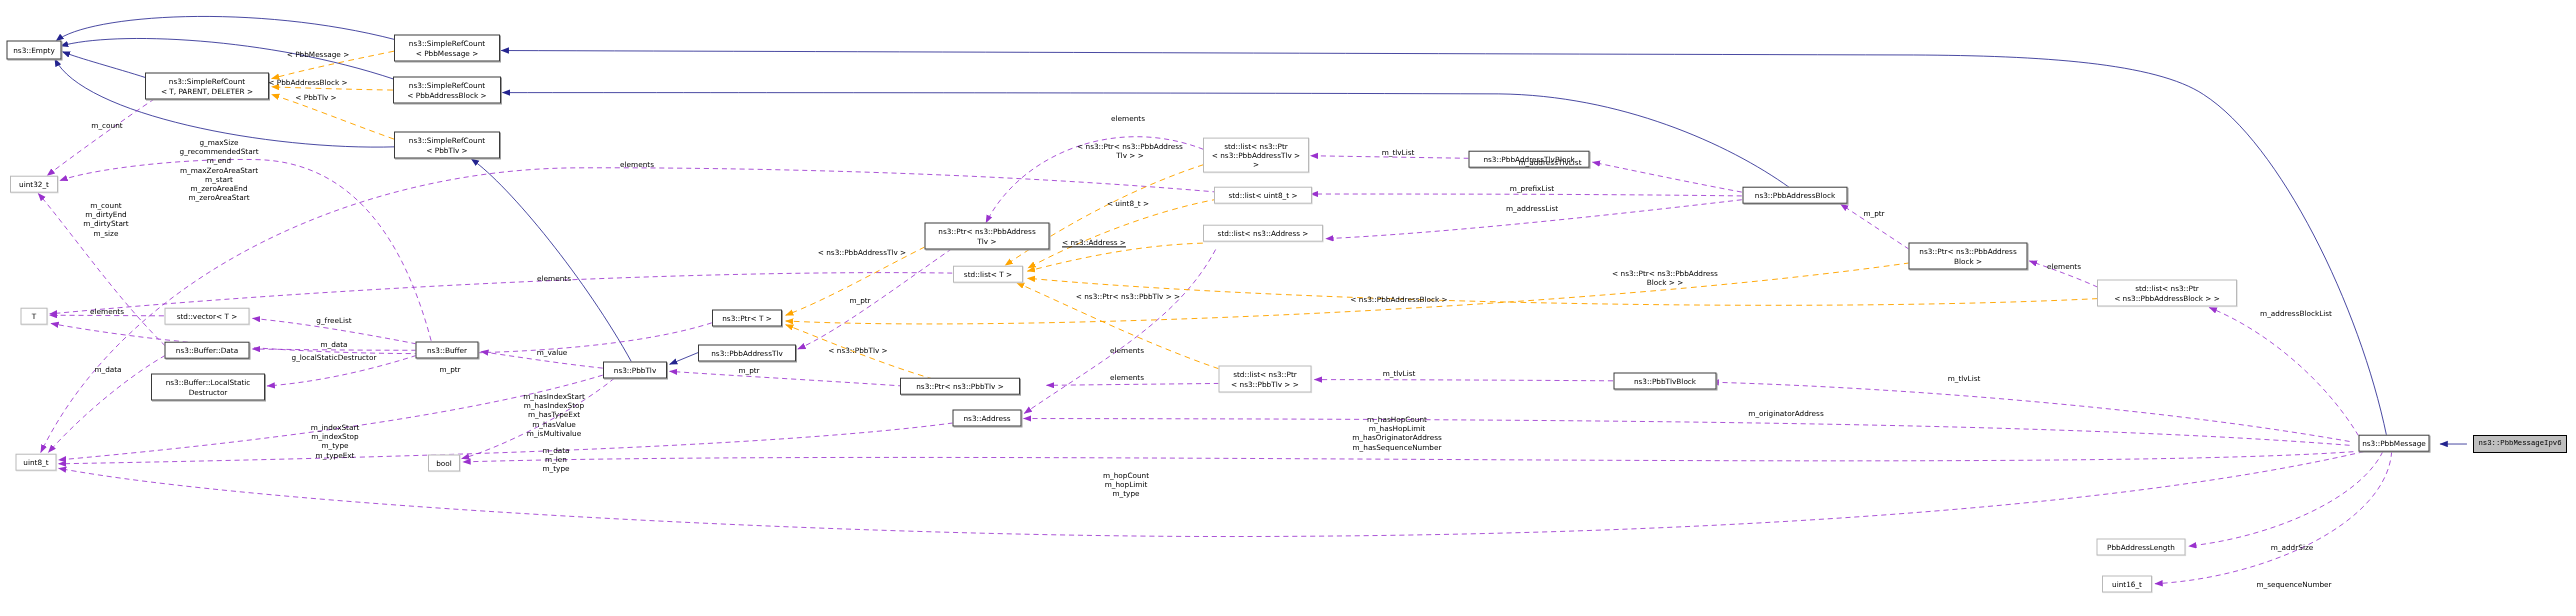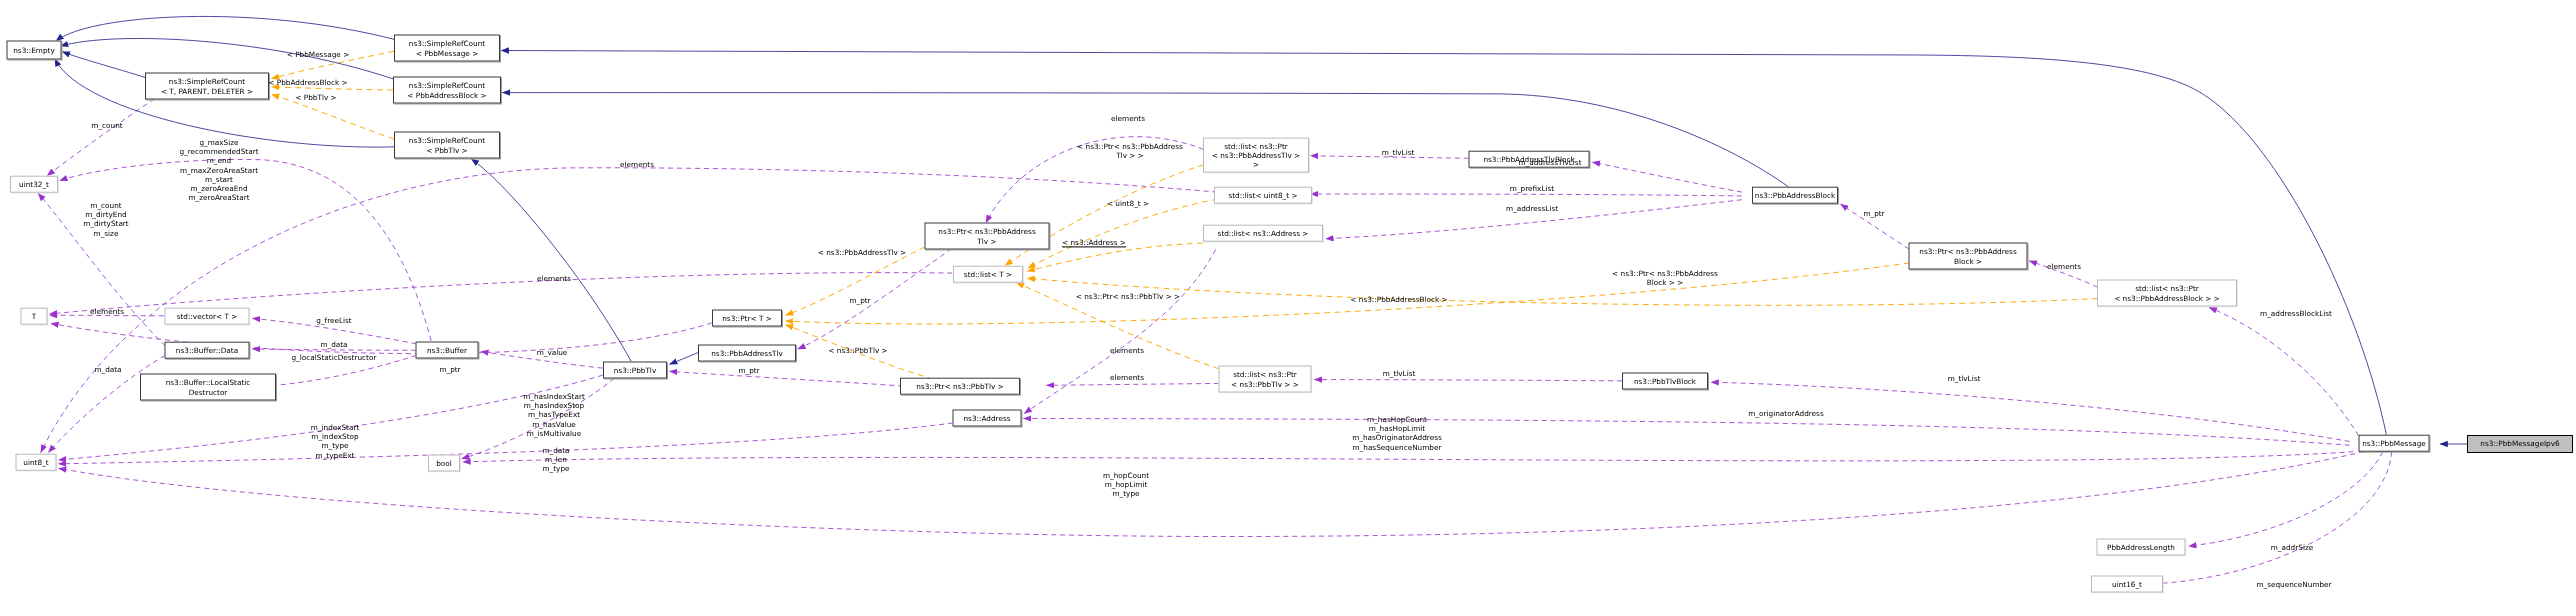--- a/index.html
+++ b/index.html
@@ -100,50 +100,50 @@
       <div class="node" style="left: 447px; top: 48px; width: 106px; min-height: 27px;">ns3::SimpleRefCount
 &lt; PbbMessage &gt;</div>
       <div class="node" style="left: 447px; top: 90px; width: 108px; min-height: 27px;">ns3::SimpleRefCount
 &lt; PbbAddressBlock &gt;</div>
       <div class="node" style="left: 447px; top: 145px; width: 106px; min-height: 27px;">ns3::SimpleRefCount
 &lt; PbbTlv &gt;</div>
       <div class="node std" style="left: 34px; top: 184px; width: 48px; min-height: 16.6px;">uint32_t</div>
       <div class="node std" style="left: 34px; top: 316px; width: 27px; min-height: 16.6px;">T</div>
       <div class="node std" style="left: 207px; top: 316px; width: 85px; min-height: 16.6px;">std::vector&lt; T &gt;</div>
       <div class="node" style="left: 207px; top: 350px; width: 85px; min-height: 16.6px;">ns3::Buffer::Data</div>
-      <div class="node" style="left: 208px; top: 387px; width: 136px; min-height: 27px;">ns3::Buffer::LocalStatic
+      <div class="node" style="left: 208px; top: 387px; width: 114px; min-height: 27px;">ns3::Buffer::LocalStatic
 Destructor</div>
       <div class="node std" style="left: 36px; top: 462px; width: 41px; min-height: 16.6px; text-align: center;">uint8_t</div>
       <div class="node" style="left: 447px; top: 350px; width: 63px; min-height: 17px;">ns3::Buffer</div>
       <div class="node std" style="left: 444px; top: 463px; width: 32px; min-height: 17px;">bool</div>
       <div class="node" style="left: 635px; top: 370px; width: 64px; min-height: 17px;">ns3::PbbTlv</div>
       <div class="node" style="left: 747px; top: 353px; width: 98px; min-height: 17px;">ns3::PbbAddressTlv</div>
       <div class="node" style="left: 747px; top: 318px; width: 70px; min-height: 17px;">ns3::Ptr&lt; T &gt;</div>
       <div class="node" style="left: 987px; top: 236px; width: 125px; min-height: 27px;">ns3::Ptr&lt; ns3::PbbAddress
 Tlv &gt;</div>
       <div class="node std" style="left: 988px; top: 274px; width: 70px; min-height: 16.6px;">std::list&lt; T &gt;</div>
       <div class="node" style="left: 960px; top: 386px; width: 120px; min-height: 16.6px;">ns3::Ptr&lt; ns3::PbbTlv &gt;</div>
       <div class="node" style="left: 987px; top: 418px; width: 69px; min-height: 17px;">ns3::Address</div>
       <div class="node std" style="left: 1256px; top: 155px; width: 106px; min-height: 27px;">std::list&lt; ns3::Ptr
 &lt; ns3::PbbAddressTlv &gt; &gt;</div>
       <div class="node std" style="left: 1263px; top: 195px; width: 98px; min-height: 16.6px;">std::list&lt; uint8_t &gt;</div>
       <div class="node std" style="left: 1263px; top: 233px; width: 120px; min-height: 16.6px;">std::list&lt; ns3::Address &gt;</div>
       <div class="node std" style="left: 1265px; top: 379px; width: 93px; min-height: 27px;">std::list&lt; ns3::Ptr
 &lt; ns3::PbbTlv &gt; &gt;</div>
       <div class="node" style="left: 1529px; top: 159px; width: 121px; min-height: 16.6px;">ns3::PbbAddressTlvBlock</div>
-      <div class="node" style="left: 1665px; top: 381px; width: 86px; min-height: 17px;">ns3::PbbTlvBlock</div>
-      <div class="node" style="left: 1795px; top: 195px; width: 86px; min-height: 16.6px;">ns3::PbbAddressBlock</div>
+      <div class="node" style="left: 1665px; top: 381px; width: 103px; min-height: 17px;">ns3::PbbTlvBlock</div>
+      <div class="node" style="left: 1795px; top: 195px; width: 105px; min-height: 16.6px;">ns3::PbbAddressBlock</div>
       <div class="node" style="left: 1968px; top: 256px; width: 119px; min-height: 27px;">ns3::Ptr&lt; ns3::PbbAddress
 Block &gt;</div>
       <div class="node std" style="left: 2167px; top: 293px; width: 140px; min-height: 27px;">std::list&lt; ns3::Ptr
 &lt; ns3::PbbAddressBlock &gt; &gt;</div>
       <div class="node" style="left: 2394px; top: 443px; width: 71px; min-height: 16.6px;">ns3::PbbMessage</div>
-      <div class="node highlight" style="left: 2520px; top: 444px; width: 106px; min-height: 18px;">ns3::PbbMessageIpv6</div>
+      <div class="node highlight" style="left: 2520px; top: 444px; width: 94px; min-height: 18px; font-family: Liberation Mono, monospace;">ns3::PbbMessageIpv6</div>
       <div class="node std" style="left: 2141px; top: 547px; width: 89px; min-height: 17px;">PbbAddressLength</div>
-      <div class="node std" style="left: 2127px; top: 584px; width: 72px; min-height: 17px;">uint16_t</div>
+      <div class="node std" style="left: 2127px; top: 584px; width: 50px; min-height: 17px;">uint16_t</div>
     </div>
   <div id="labels">
       <div class="edge-label" style="left: 107px; top: 126px;">m_count</div>
       <div class="edge-label" style="left: 219px; top: 170px;">g_maxSize
 g_recommendedStart
 m_end
 m_maxZeroAreaStart
 m_start
 m_zeroAreaEnd
 m_zeroAreaStart</div>

